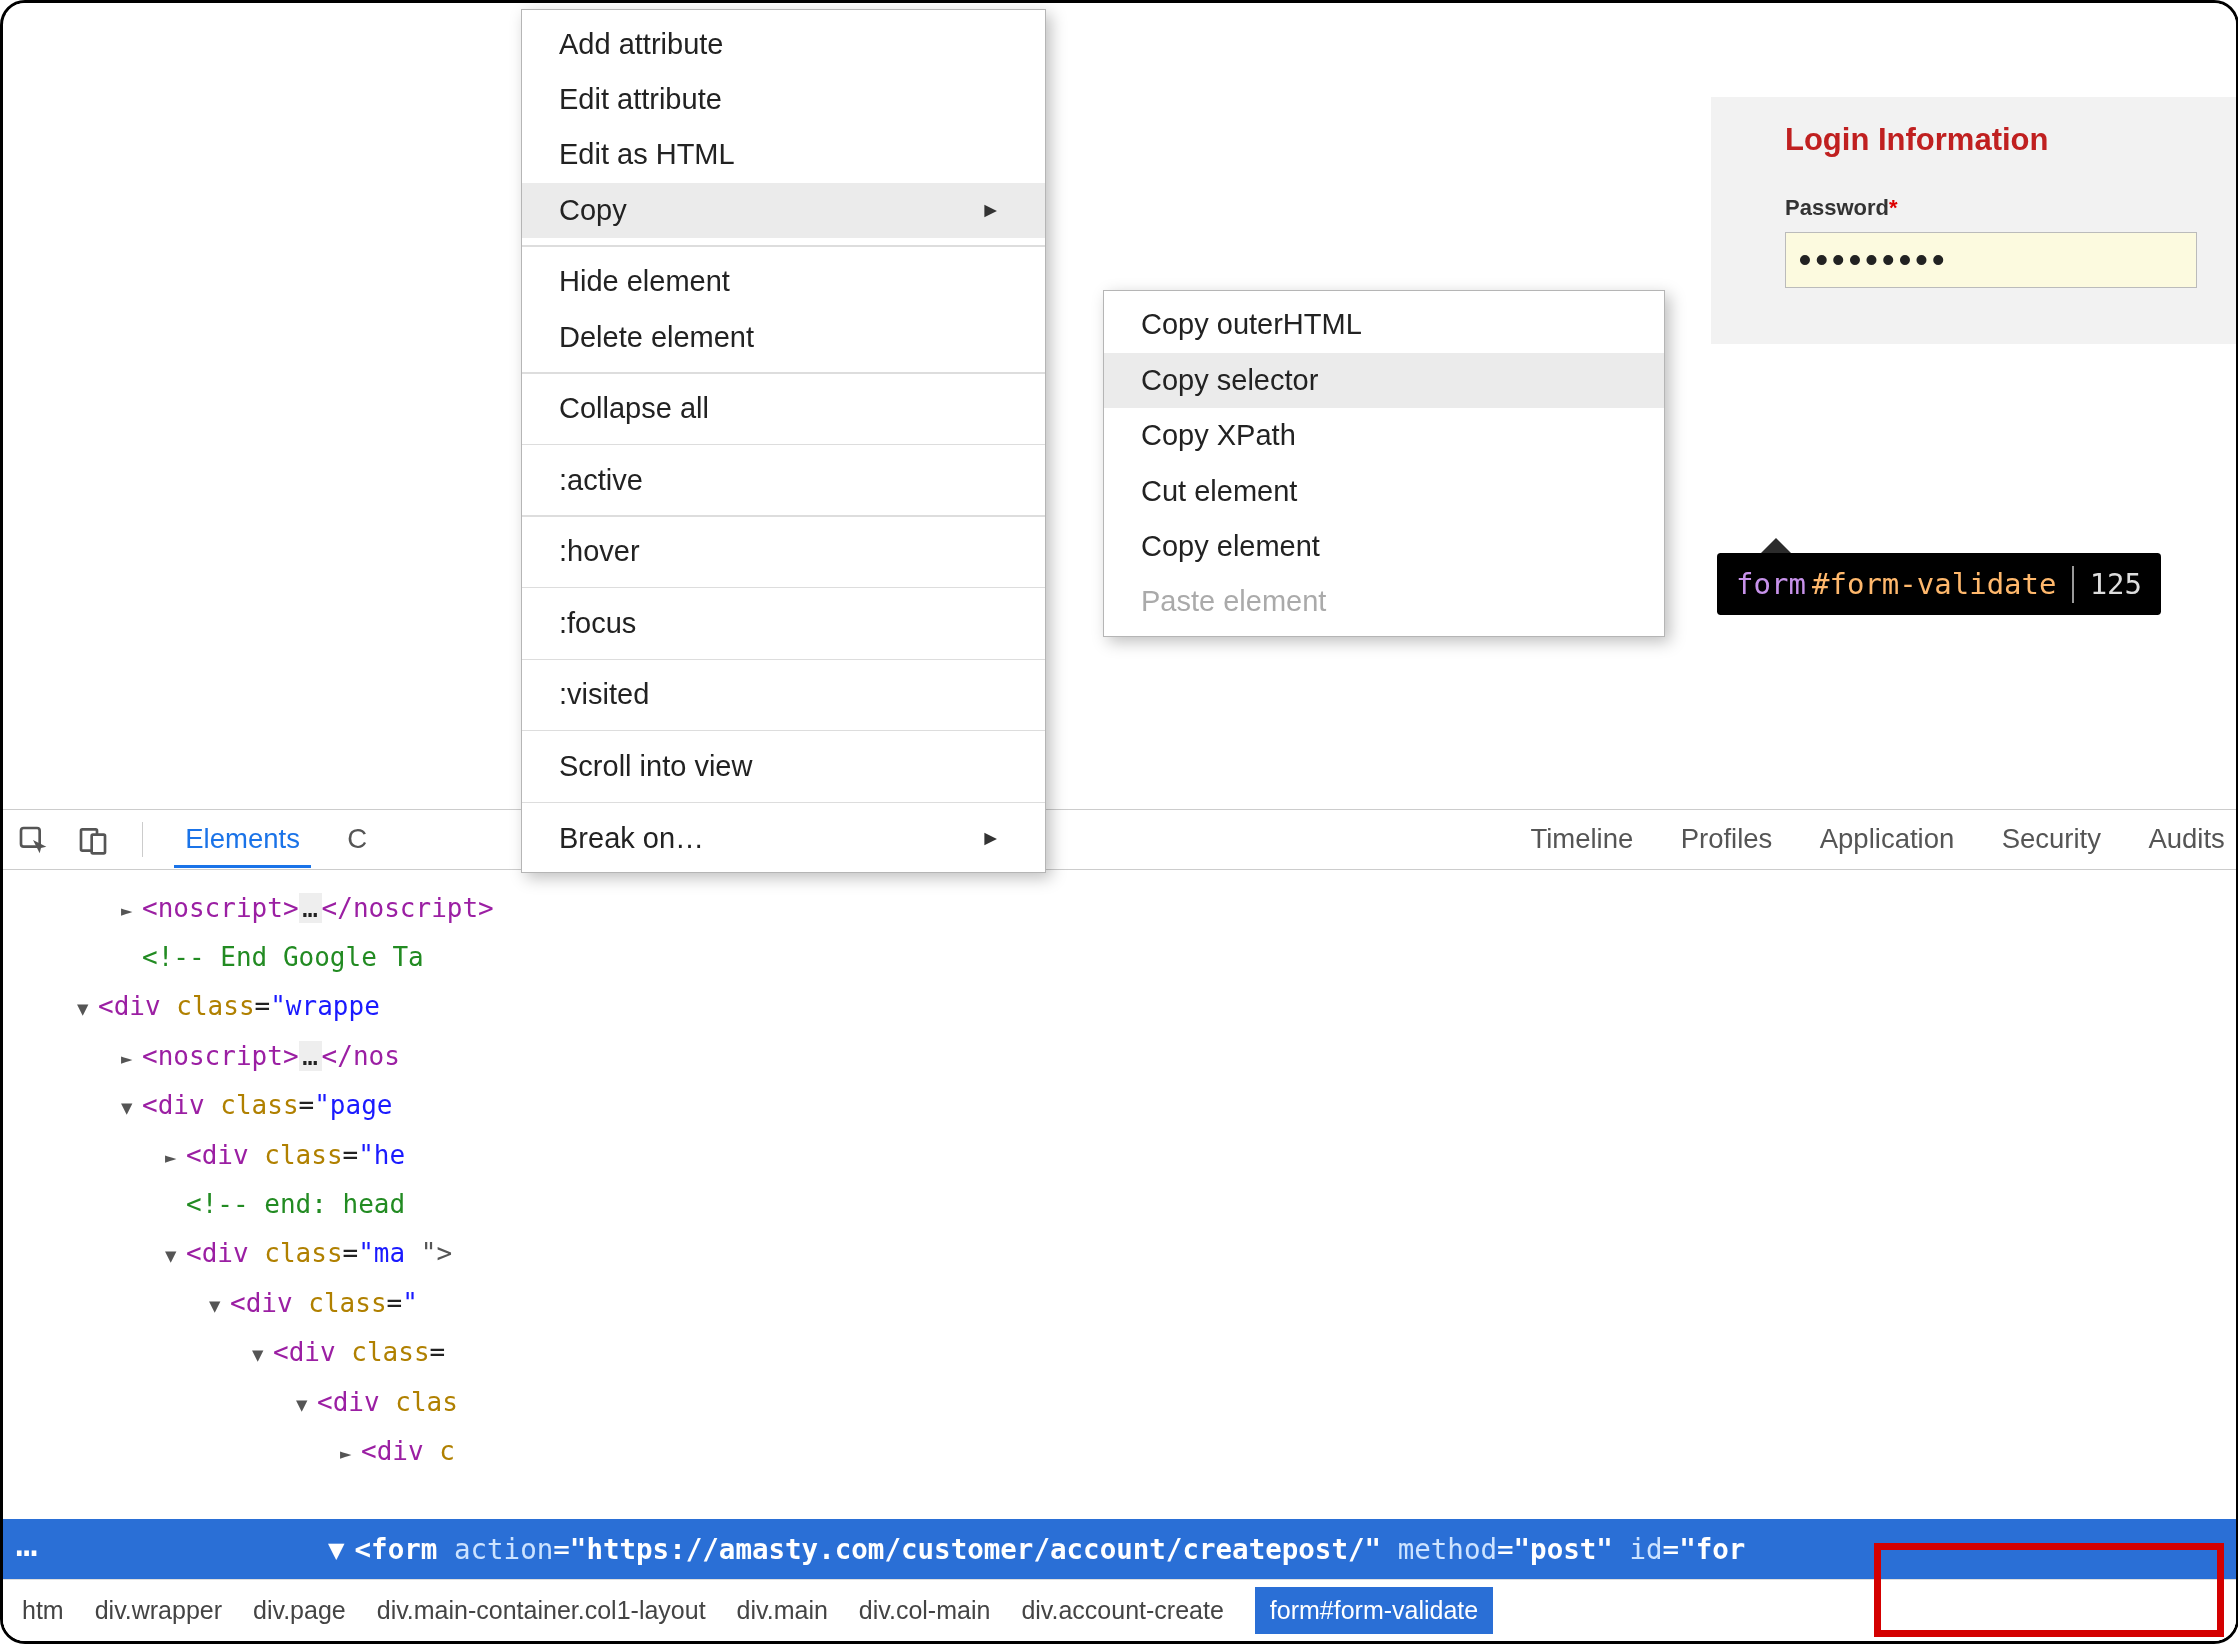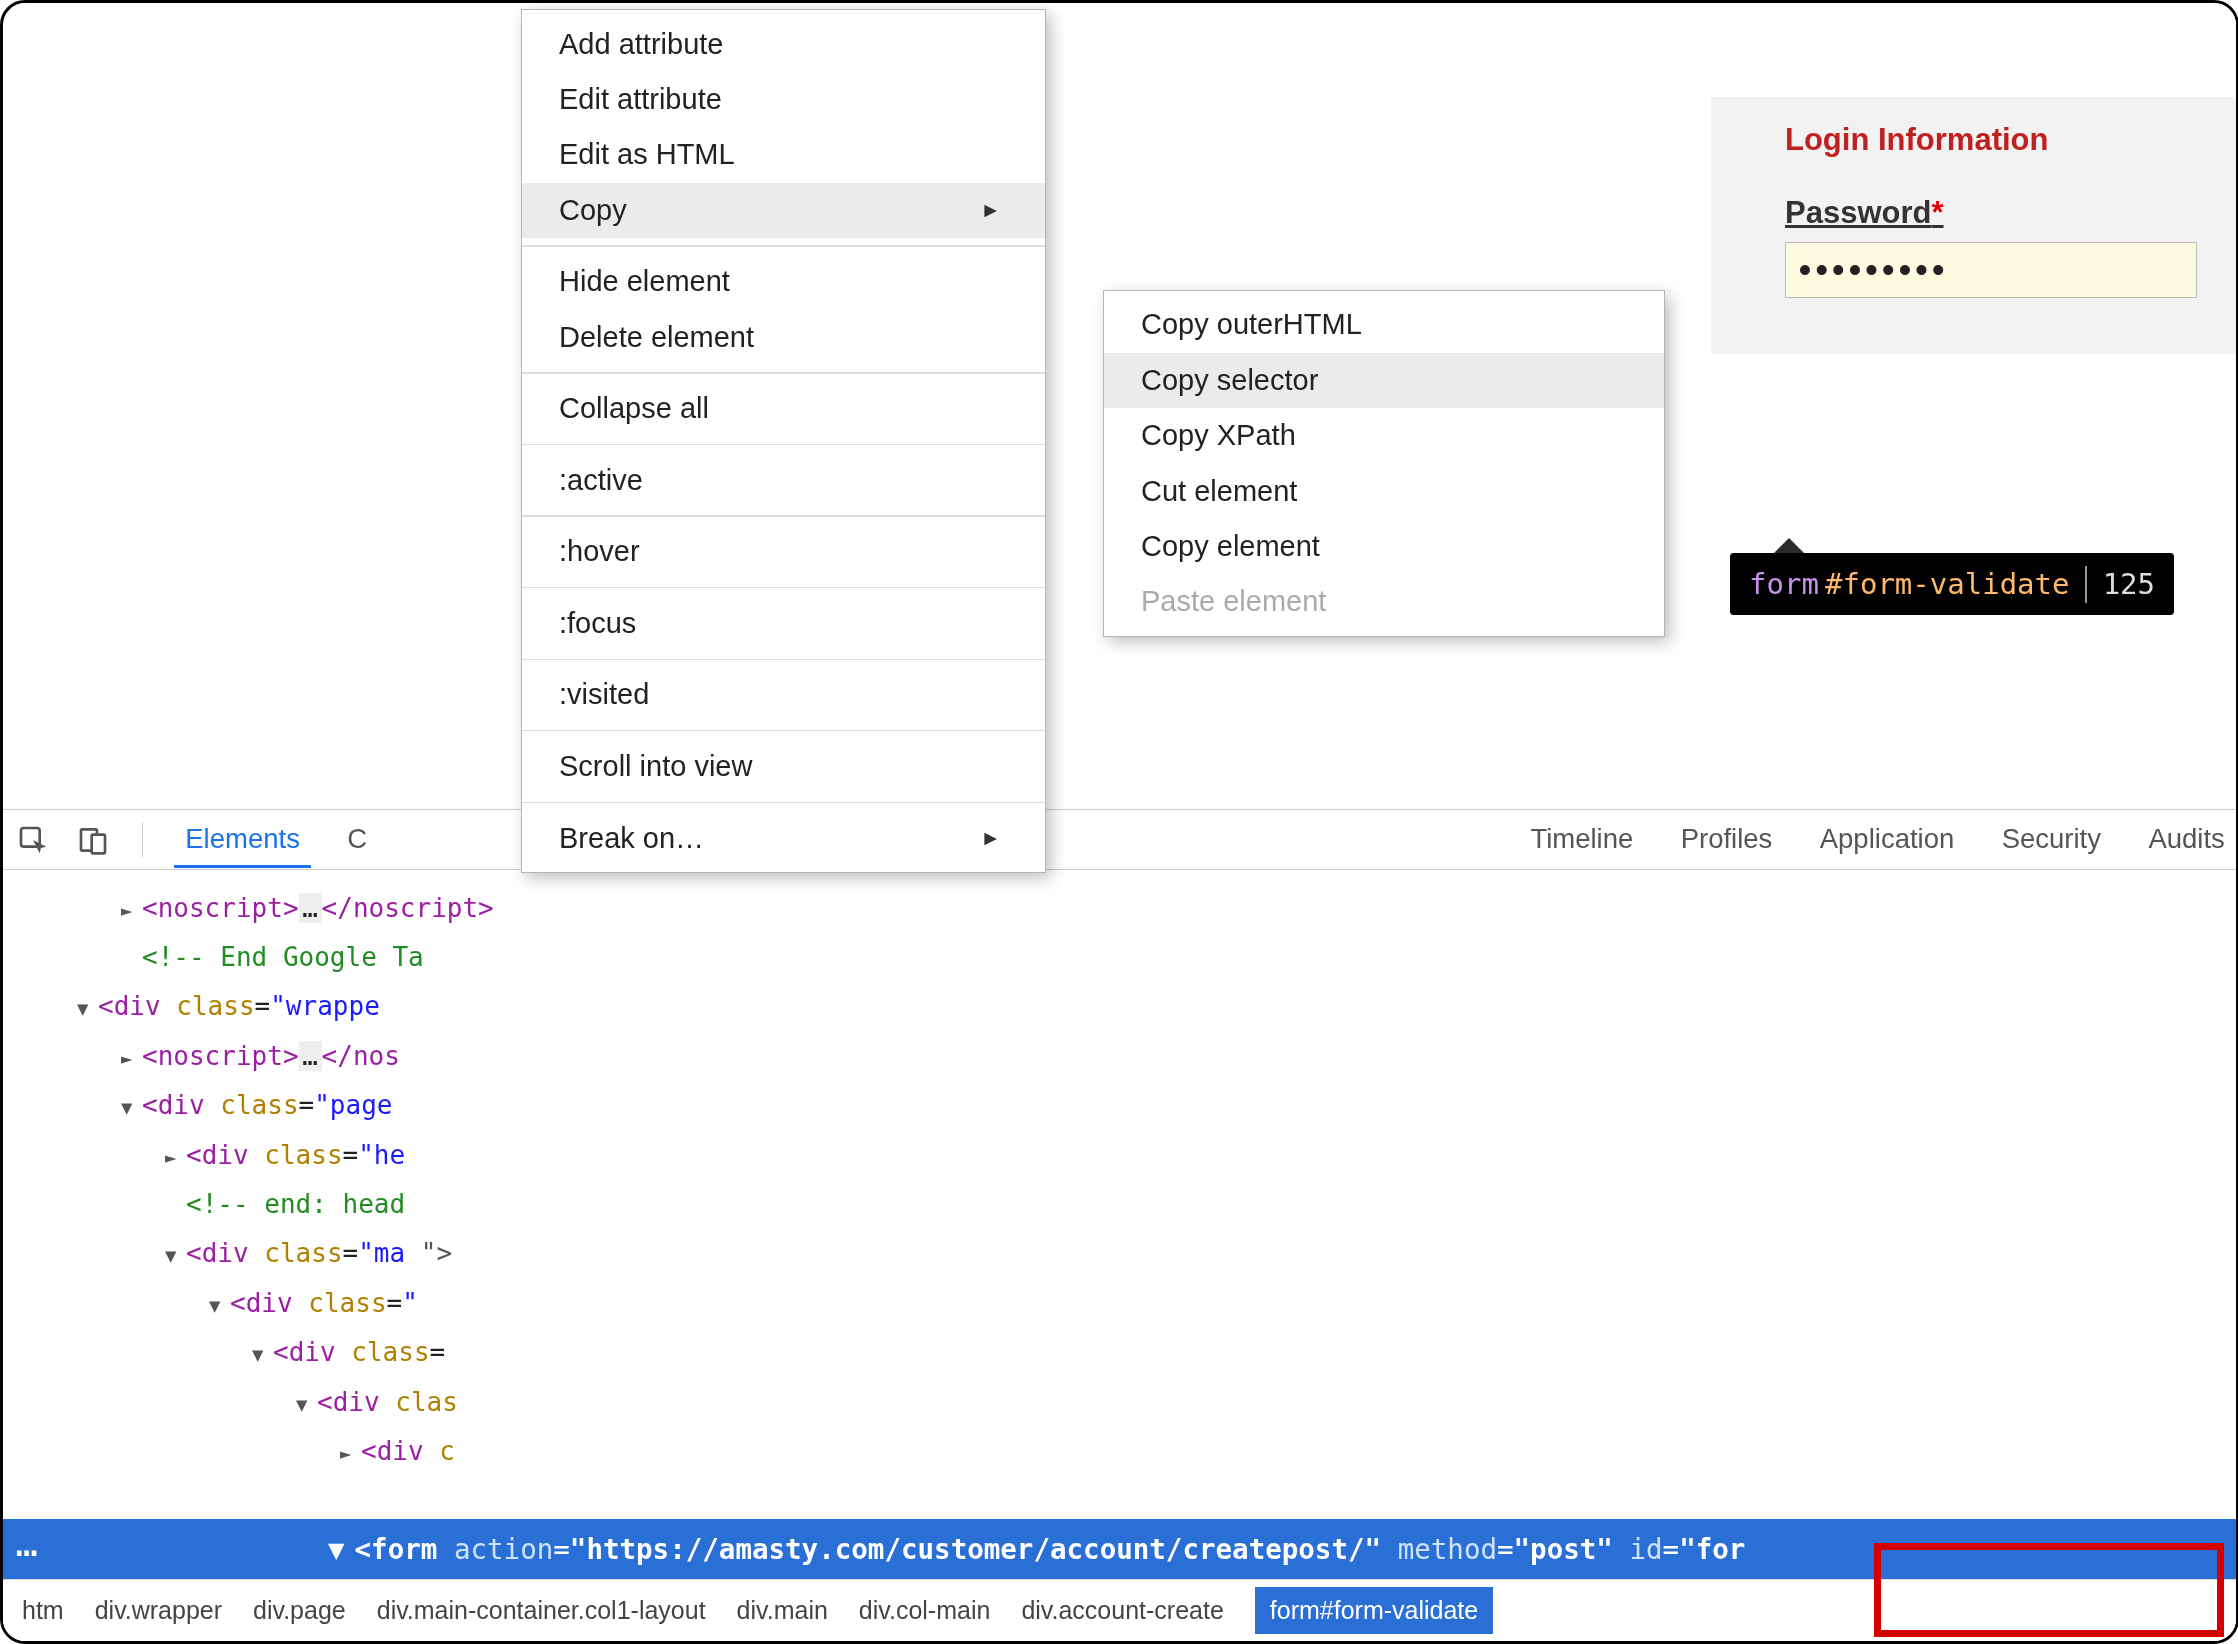--- a/index.html
+++ b/index.html
@@ -17,45 +17,44 @@
     transform-origin: top left;
     border: 3.7px solid #000;
     border-radius: 25px;
     background: #fff;
     overflow: hidden;
   }
 
   
   .page-area {
     position: absolute;
-    top: 0; left: 16px; right: 0;
+    top: 0; left: 3px; right: 0;
     height: 806px;
     background: #fff;
   }
   .page-right-panel {
     position: absolute;
     right: 0;
     top: 94px;
     width: 525px;
     background: #f2f2f2;
     padding: 25px 25px 37px 37px;
   }
   .login-heading {
     font-size: 31px;
     font-weight: 700;
     color: #c02020;
     margin-bottom: 37px;
     padding-left: 37px;
   }
   .field-row { margin-bottom: 19px; padding-left: 37px; }
   .field-label {
-    font-size: 31px;
+    font-size: 22px;
     font-weight: 700;
     color: #333;
-    text-decoration: underline;
   }
   .field-label .req { color: #d00; }
   .password-input {
     margin-top: 11.2px;
     width: 412px;
     height: 56px;
     background: #fcfadf;
     border: 1.2px solid #bbb;
     font-size: 37px;
     letter-spacing: 3.7px;

